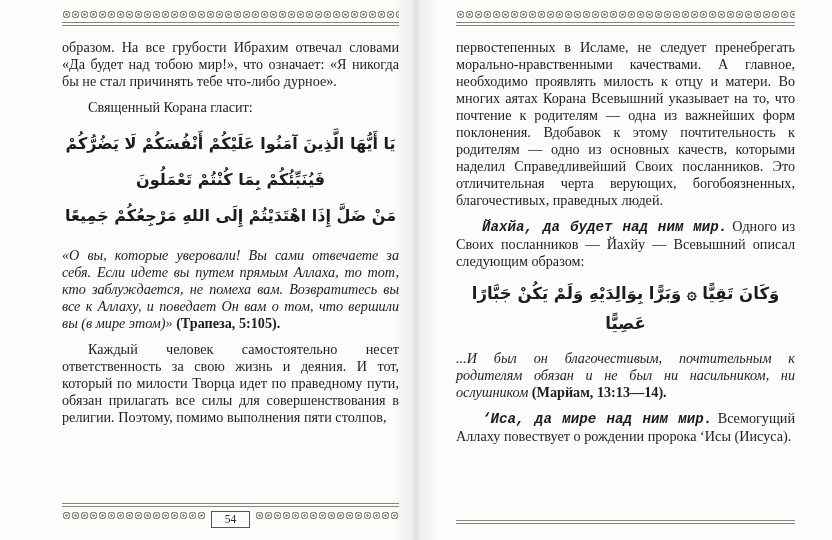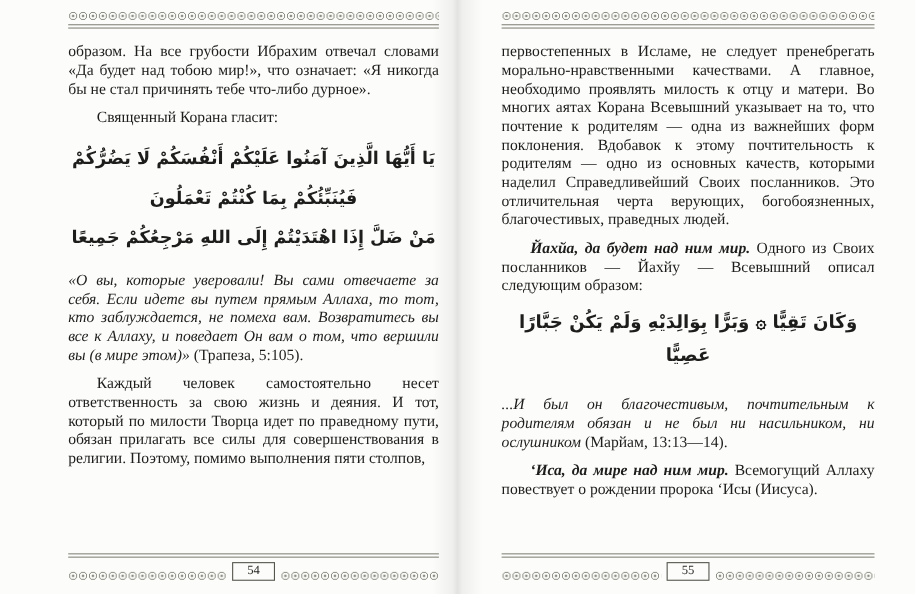--- a/index.html
+++ b/index.html
@@ -39,47 +39,47 @@
     background-repeat:repeat-x;
   }
   .rule {
     height:2px;
     border-top:1px solid #86867d;
     border-bottom:1px solid #86867d;
   }
   .orn-top .rule { margin-top:3px; }
   .orn-bottom { margin-top:auto; }
   .orn-bottom .rule { margin-bottom:4px; }
-  .orn-row { display:flex; align-items:flex-end; }
+  .orn-row { display:flex; align-items:flex-start; }
   .orn-row .scallops { flex:1; }
   .pagebox {
     border:1px solid #55554e;
     font-size:11.5px; line-height:15px;
     padding:0 13px; margin:0 5px;
     background:#fcfcfa;
     color:#2a2a27;
   }
 
   
   .content { flex:1 0 auto; padding-top:13px; }
   .content p { margin:0 0 9px; font-size:14.2px; line-height:17px; text-align:justify; }
   .indent { text-indent:26px; }
   .quote { font-style:italic; font-size:13.6px; line-height:16.2px; }
-  .quote .ref { font-style:normal; }
-  .lead { font-weight:bold; font-style:italic; }
+  .quote .ref { font-style:normal;font-weight:bold; }
+  .lead { font-weight:bold; font-style:italic;font-family:Liberation Mono, monospace; }
   .arabic {
     direction:rtl; unicode-bidi:isolate;
     text-align:center;
     font-family:"DejaVu Sans", sans-serif;
     font-weight:bold;
     font-size:16px; line-height:36px;
     margin:10px 0 13px;
     text-indent:0;
   }
-  .arabic-sm { font-size:16.5px; line-height:30px; margin:8px 0 22px; }
+  .arabic-sm { font-size:16.5px; line-height:30px; margin:8px 0 11px; }
 </style>
 </head>
 <body>
 
 <div class="spread">
 
   <div class="page page-left">
     <div class="orn-top">
       <div class="scallops"></div>
       <div class="rule"></div>
@@ -125,21 +125,16 @@
         <div>وَكَانَ تَقِيًّا ۞ وَبَرًّا بِوَالِدَيْهِ وَلَمْ يَكُنْ جَبَّارًا عَصِيًّا</div>
       </div>
 
       <p class="quote"><span>...И был он благочестивым, почтительным к родителям обязан и не был ни насильником, ни ослушником </span><span class="ref">(Марйам, 13:13—14).</span></p>
 
       <p class="indent"><span class="lead">‘Иса, да мире над ним мир.</span><span> Всемогущий Аллаху повествует о рождении пророка ‘Исы (Иисуса).</span></p>
     </div>
 
     <div class="orn-bottom">
       <div class="rule"></div>
-      <div class="orn-row">
-        <div class="scallops"></div>
-        <div class="pagebox">55</div>
-        <div class="scallops"></div>
-      </div>
     </div>
   </div>
 
 </div>
 
 </body></html>

